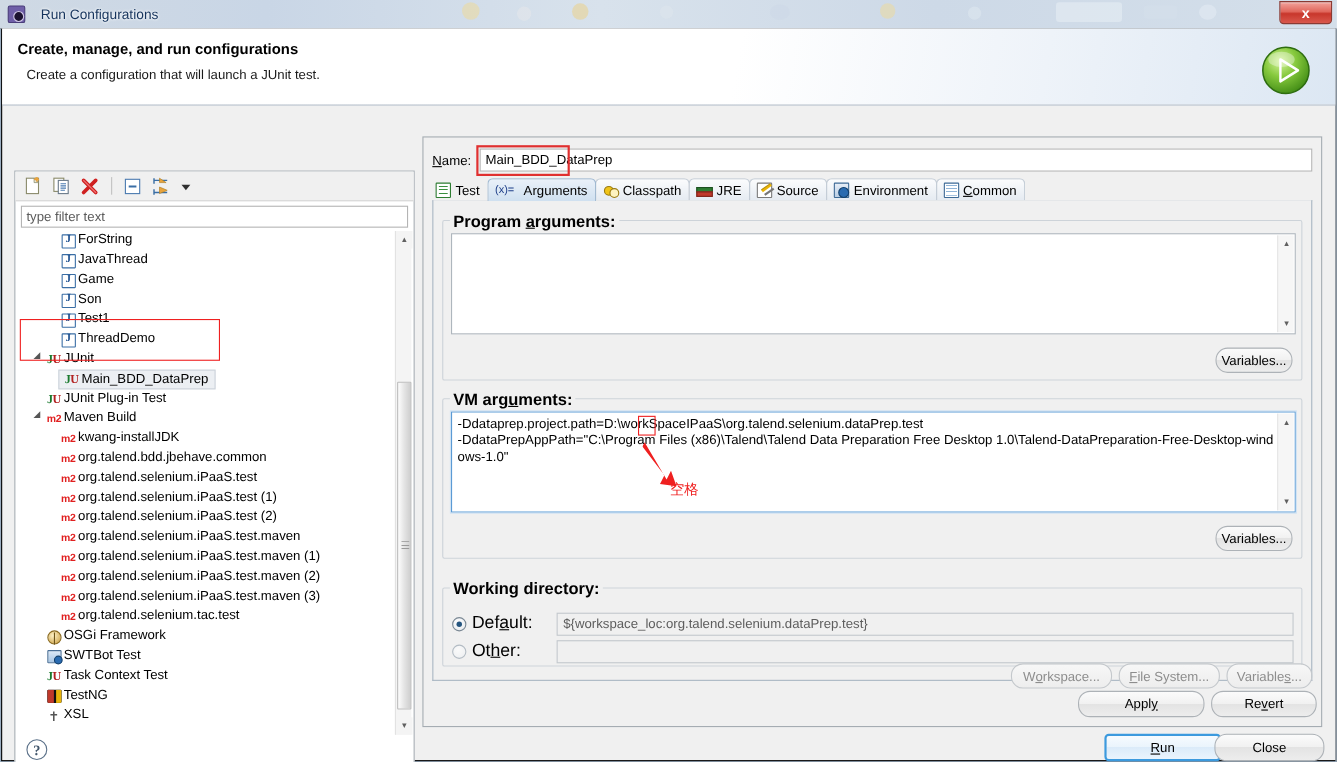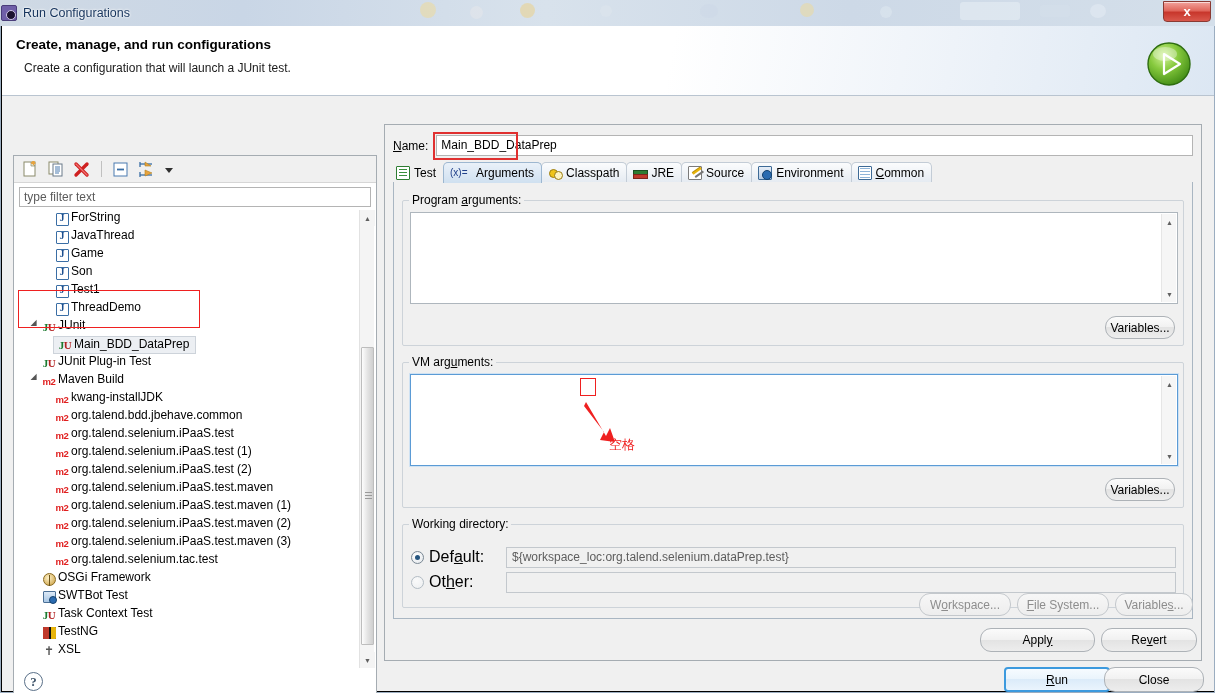--- a/index.html
+++ b/index.html
@@ -19,21 +19,21 @@
     overflow: hidden;
   }
   #desktop-bleed .blob { position: absolute; border-radius: 50%; opacity: .45; }
 
   
   #window {
     position: absolute; left: 0; top: 0; width: 1215px; height: 693px;
   }
   #titlebar {
     position: absolute; left: 0; top: 0; width: 1215px; height: 26px;
-    display: flex; align-items: center; gap: 6px; padding-left: 1px;
+    display: flex; align-items: center; gap: 14px; padding-left: 7px;
   }
   #titlebar .wtitle {
     font-size: 12.5px; color: #15335c; text-shadow: 0 0 3px #fff, 0 0 2px #fff;
     white-space: nowrap;
   }
   .app-icon {
     width: 16px; height: 16px; flex: 0 0 16px;
     background: #6f5fa8; border: 1px solid #4a3d7a; border-radius: 2px;
     position: relative;
   }
@@ -237,21 +237,21 @@
   #tabbody {
     position: absolute; left: 8px; top: 57px; width: 800px; height: 437px;
     border: 1px solid #a9b6c2; border-top: none; background: #f0f0f0;
   }
 
   .group {
     position: absolute; border: 1px solid #cdd3d9; border-radius: 2px; background: transparent;
   }
   .group > .glabel {
     position: absolute; left: 6px; top: -8px; background: #f0f0f0;
-    padding: 0 3px; font-size: 12px; color: #000;
+    padding: 0 3px; font-size: 15px; color: #000; font-weight: bold;
   }
   .glabel u { text-decoration: underline; }
 
   #grp-prog { left: 8px; top: 18px; width: 782px; height: 146px; }
   #prog-ta {
     position: absolute; left: 7px; top: 11px; width: 768px; height: 92px;
     background: #fff; border: 1px solid #aeb6bd;
   }
   #prog-variables {
     position: absolute; right: 8px; bottom: 6px; width: 70px; height: 23px;
@@ -270,21 +270,21 @@
   }
   #vm-variables {
     position: absolute; right: 8px; bottom: 6px; width: 70px; height: 23px;
   }
 
   .inner-vsb {
     position: absolute; right: 1px; top: 1px; width: 15px; bottom: 1px;
     background: #f6f6f6; border-left: 1px solid #e6e6e6;
   }
 
-  #grp-wd { left: 8px; top: 342px; width: 782px; height: 84px; }
+  #grp-wd { left: 8px; top: 352px; width: 782px; height: 72px; }
   .radio-row { position: absolute; left: 8px; display: flex; align-items: center; height: 20px; }
   .radio {
     width: 13px; height: 13px; border-radius: 50%;
     border: 1px solid #7a8894; background: radial-gradient(circle at 40% 35%,#fff,#e2e6ea);
     position: relative; margin-right: 5px; flex: 0 0 13px;
   }
   .radio.on::after {
     content:""; position:absolute; left:3px; top:3px; width:5px; height:5px;
     border-radius:50%; background:#25557f;
   }
@@ -654,20 +654,22 @@
               <div class="sb-arrow" style="top:0;background:transparent">▲</div>
               <div class="sb-arrow" style="bottom:0;background:transparent">▼</div>
             </div>
           </div>
           <div class="btn" id="prog-variables">Variables...</div>
         </div>
 
         <div class="group" id="grp-vm">
           <span class="glabel">VM arg<u>u</u>ments:</span>
           <div id="vm-ta">
+            <div id="vm-text">-Ddataprep.project.path=D:\workSpaceIPaaS\org.talend.selenium.dataPrep.test
+-DdataPrepAppPath="C:\Program Files (x86)\Talend\Talend Data Preparation Free Desktop 1.0\Talend-DataPreparation-Free-Desktop-windows-1.0"</div>
             <div class="inner-vsb">
               <div class="sb-arrow" style="top:0;background:transparent">▲</div>
               <div class="sb-arrow" style="bottom:0;background:transparent">▼</div>
             </div>
           </div>
           <div class="btn" id="vm-variables">Variables...</div>
         </div>
 
         <div class="group" id="grp-wd">
           <span class="glabel">Working directory:</span>

